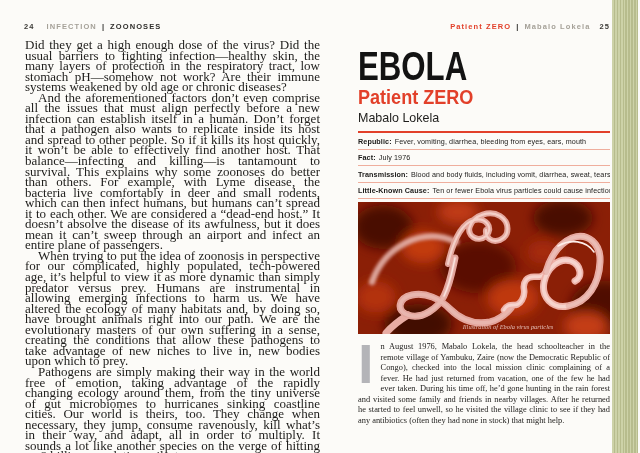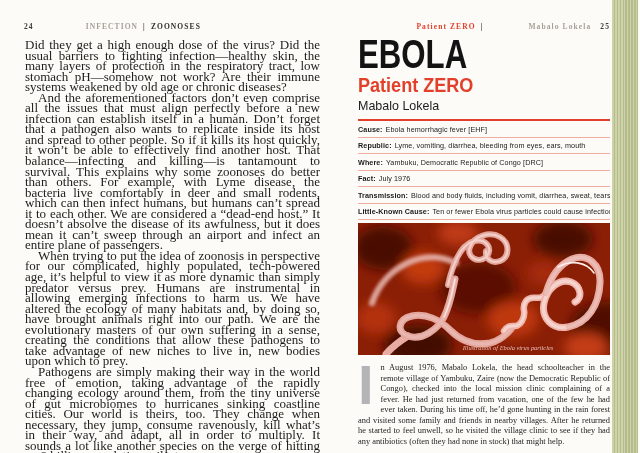--- a/index.html
+++ b/index.html
@@ -12,42 +12,42 @@
   
   .edge-band{
     position:absolute;top:0;right:2px;width:26px;height:453px;
     background:
       repeating-linear-gradient(90deg,#cdd2a8 0 1.5px,#b7bc8d 1.5px 3px),
       #c4c99c;
   }
   
   .running-head{
     position:absolute;top:22px;
-    font-family:Liberation Serif, serif;
+    font-family:Liberation Sans, sans-serif;
     font-size:7.5px;font-weight:bold;letter-spacing:1.1px;
     color:#2e2d2a;display:flex;align-items:baseline;gap:5px;
   }
   .rh-left{left:24px;}
   .rh-right{left:358px;width:252px;justify-content:flex-end;}
   .rh-pagenum{color:#3a3935;}
   .rh-left .rh-pagenum{margin-right:7px;}
   .rh-right .rh-pagenum{margin-left:4px;}
-  .rh-muted{color:#a5a198;margin-left:40px;}
+  .rh-muted{color:#a5a198;}
   .rh-accent{color:#e2402a;}
   .rh-sep{color:#2e2d2a;}
   
   .left-body{
     position:absolute;left:25px;top:40px;width:295px;
     font-size:13px;line-height:10.55px;color:#1d1c1a;
     text-align:justify;
   }
   .left-body p{margin:0;text-indent:13px;}
   .left-body p.first{text-indent:0;}
   
-  .right-col{position:absolute;left:358px;top:36px;width:252px;}
+  .right-col{position:absolute;left:358px;top:48px;width:252px;}
   .title-ebola{
     margin:0;font-family:"Liberation Sans", sans-serif;
     font-size:40px;line-height:37px;font-weight:bold;color:#131313;
     transform:scaleX(0.78);transform-origin:left;white-space:nowrap;
   }
   .title-patient-zero{
     margin:1px 0 0;font-family:"Liberation Sans", sans-serif;
     font-size:21px;line-height:21px;font-weight:bold;color:#e2402a;
     transform:scaleX(0.86);transform-origin:left;white-space:nowrap;
   }
@@ -105,27 +105,21 @@
 </div>
 
 <div class="right-col">
   <h1 class="title-ebola">EBOLA</h1>
   <h2 class="title-patient-zero">Patient ZERO</h2>
   <h3 class="subject-name">Mabalo Lokela</h3>
   <hr class="title-rule">
 
   <div class="facts">
     <div class="fact-row">
-      <span class="fact-label">Cause:</span><span class="fact-value">Ebola hemorrhagic fever [EHF]</span>
-    </div>
-    <div class="fact-row">
-      <span class="fact-label">Republic:</span><span class="fact-value">Lyme, vomiting, diarrhea, bleeding from eyes, ears, mouth</span>
-    </div>
-    <div class="fact-row">
-      <span class="fact-label">Where:</span><span class="fact-value">Yambuku, Democratic Republic of Congo [DRC]</span>
+      <span class="fact-label">Republic:</span><span class="fact-value">Fever, vomiting, diarrhea, bleeding from eyes, ears, mouth</span>
     </div>
     <div class="fact-row">
       <span class="fact-label">Fact:</span><span class="fact-value">July 1976</span>
     </div>
     <div class="fact-row">
       <span class="fact-label">Transmission:</span><span class="fact-value">Blood and body fluids, including vomit, diarrhea, sweat, tears, and semen</span>
     </div>
     <div class="fact-row">
       <span class="fact-label">Little-Known Cause:</span><span class="fact-value">Ten or fewer Ebola virus particles could cause infection.</span>
     </div>

